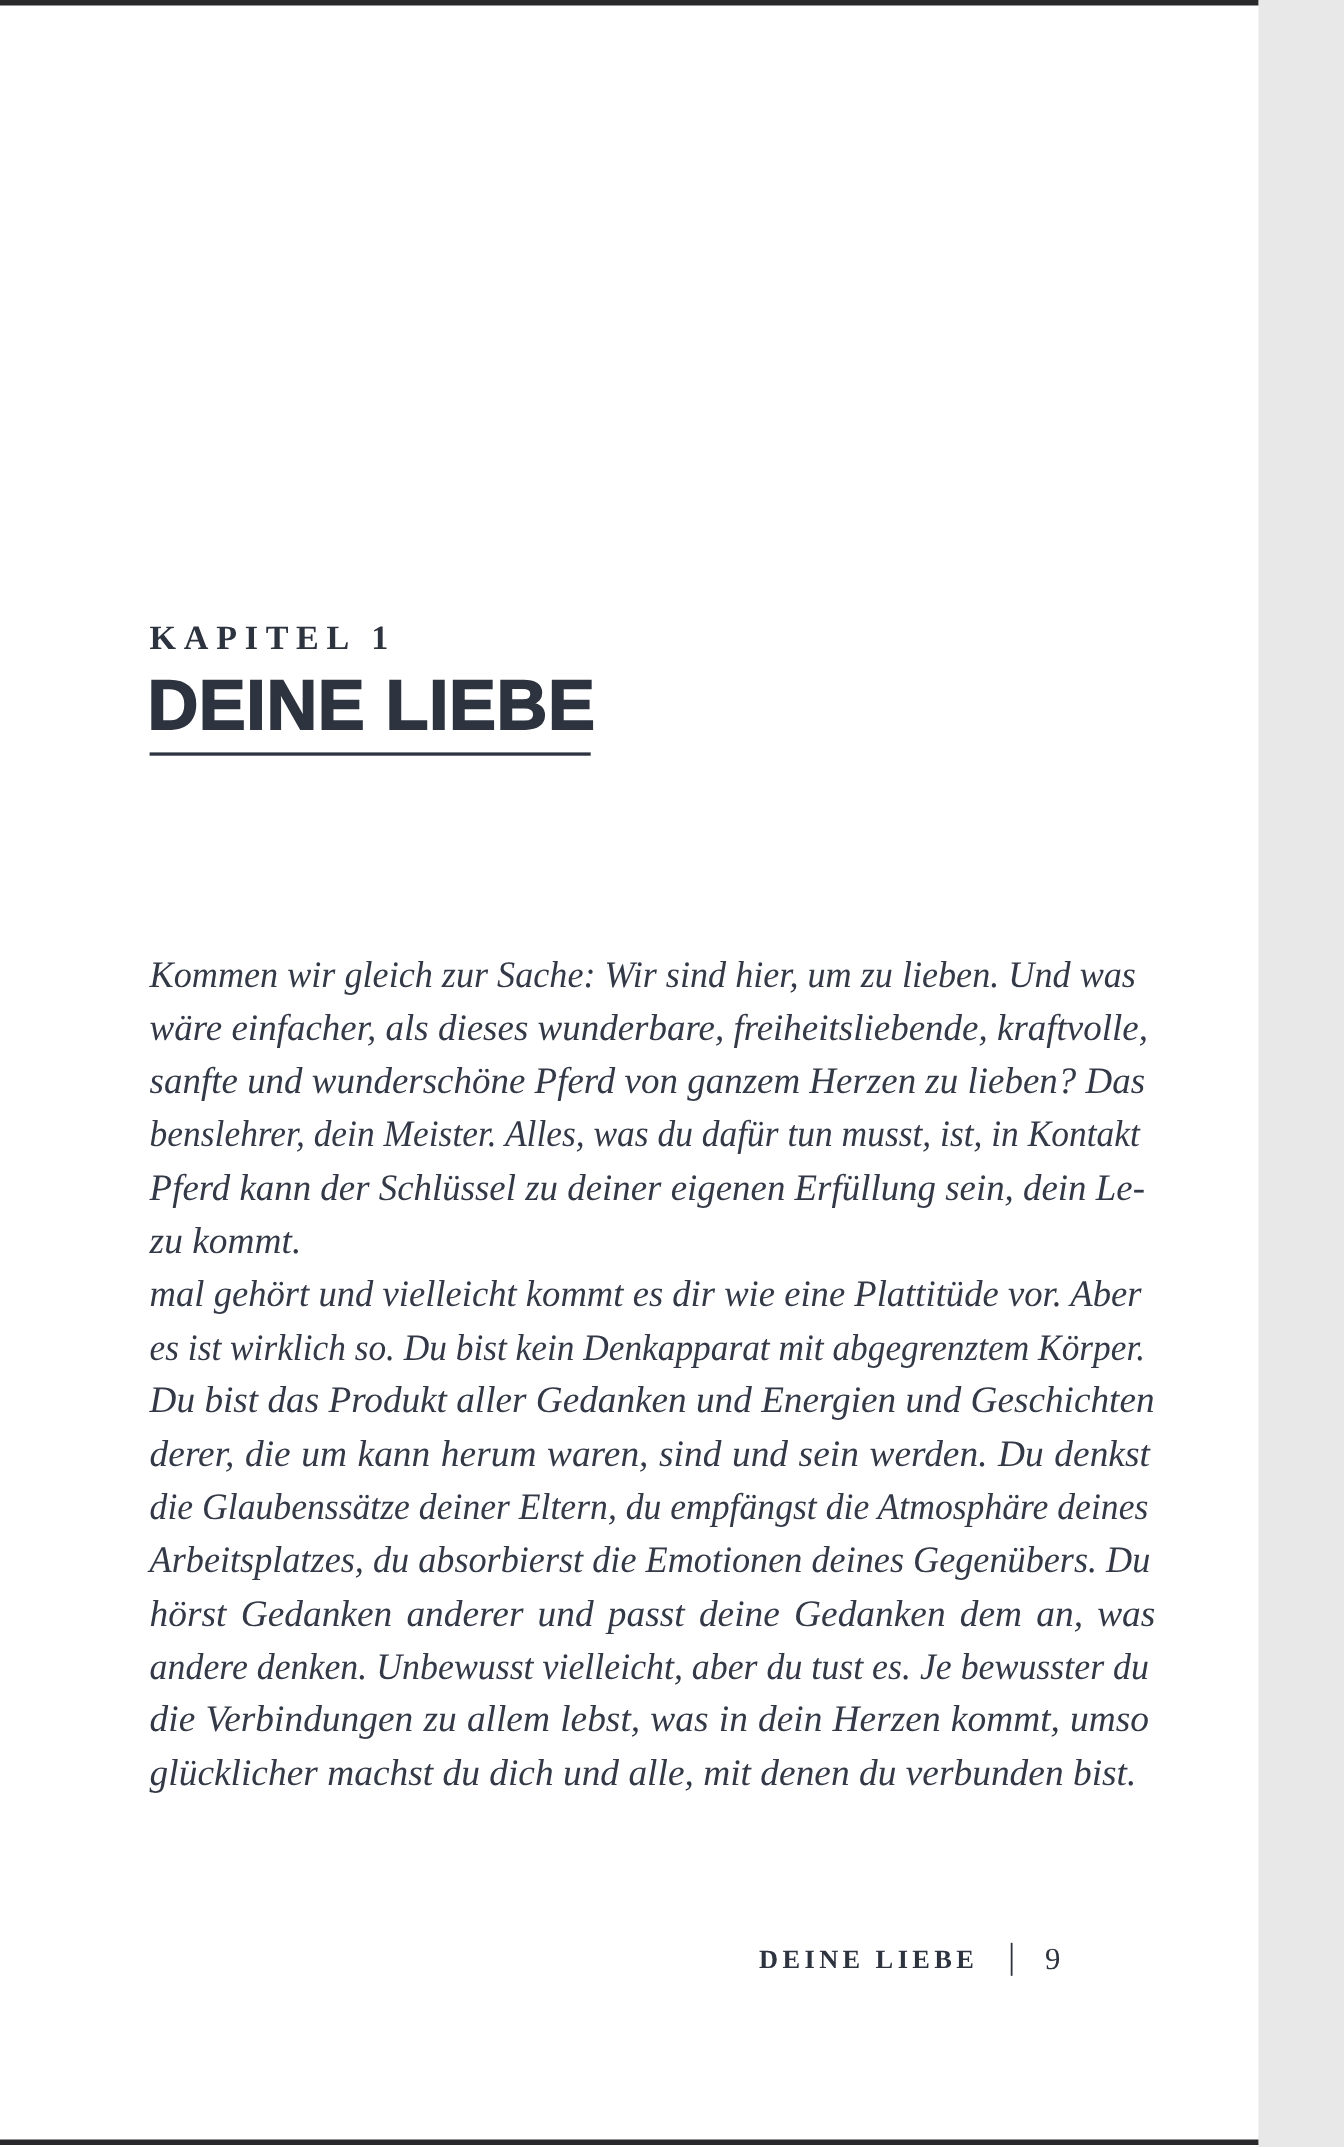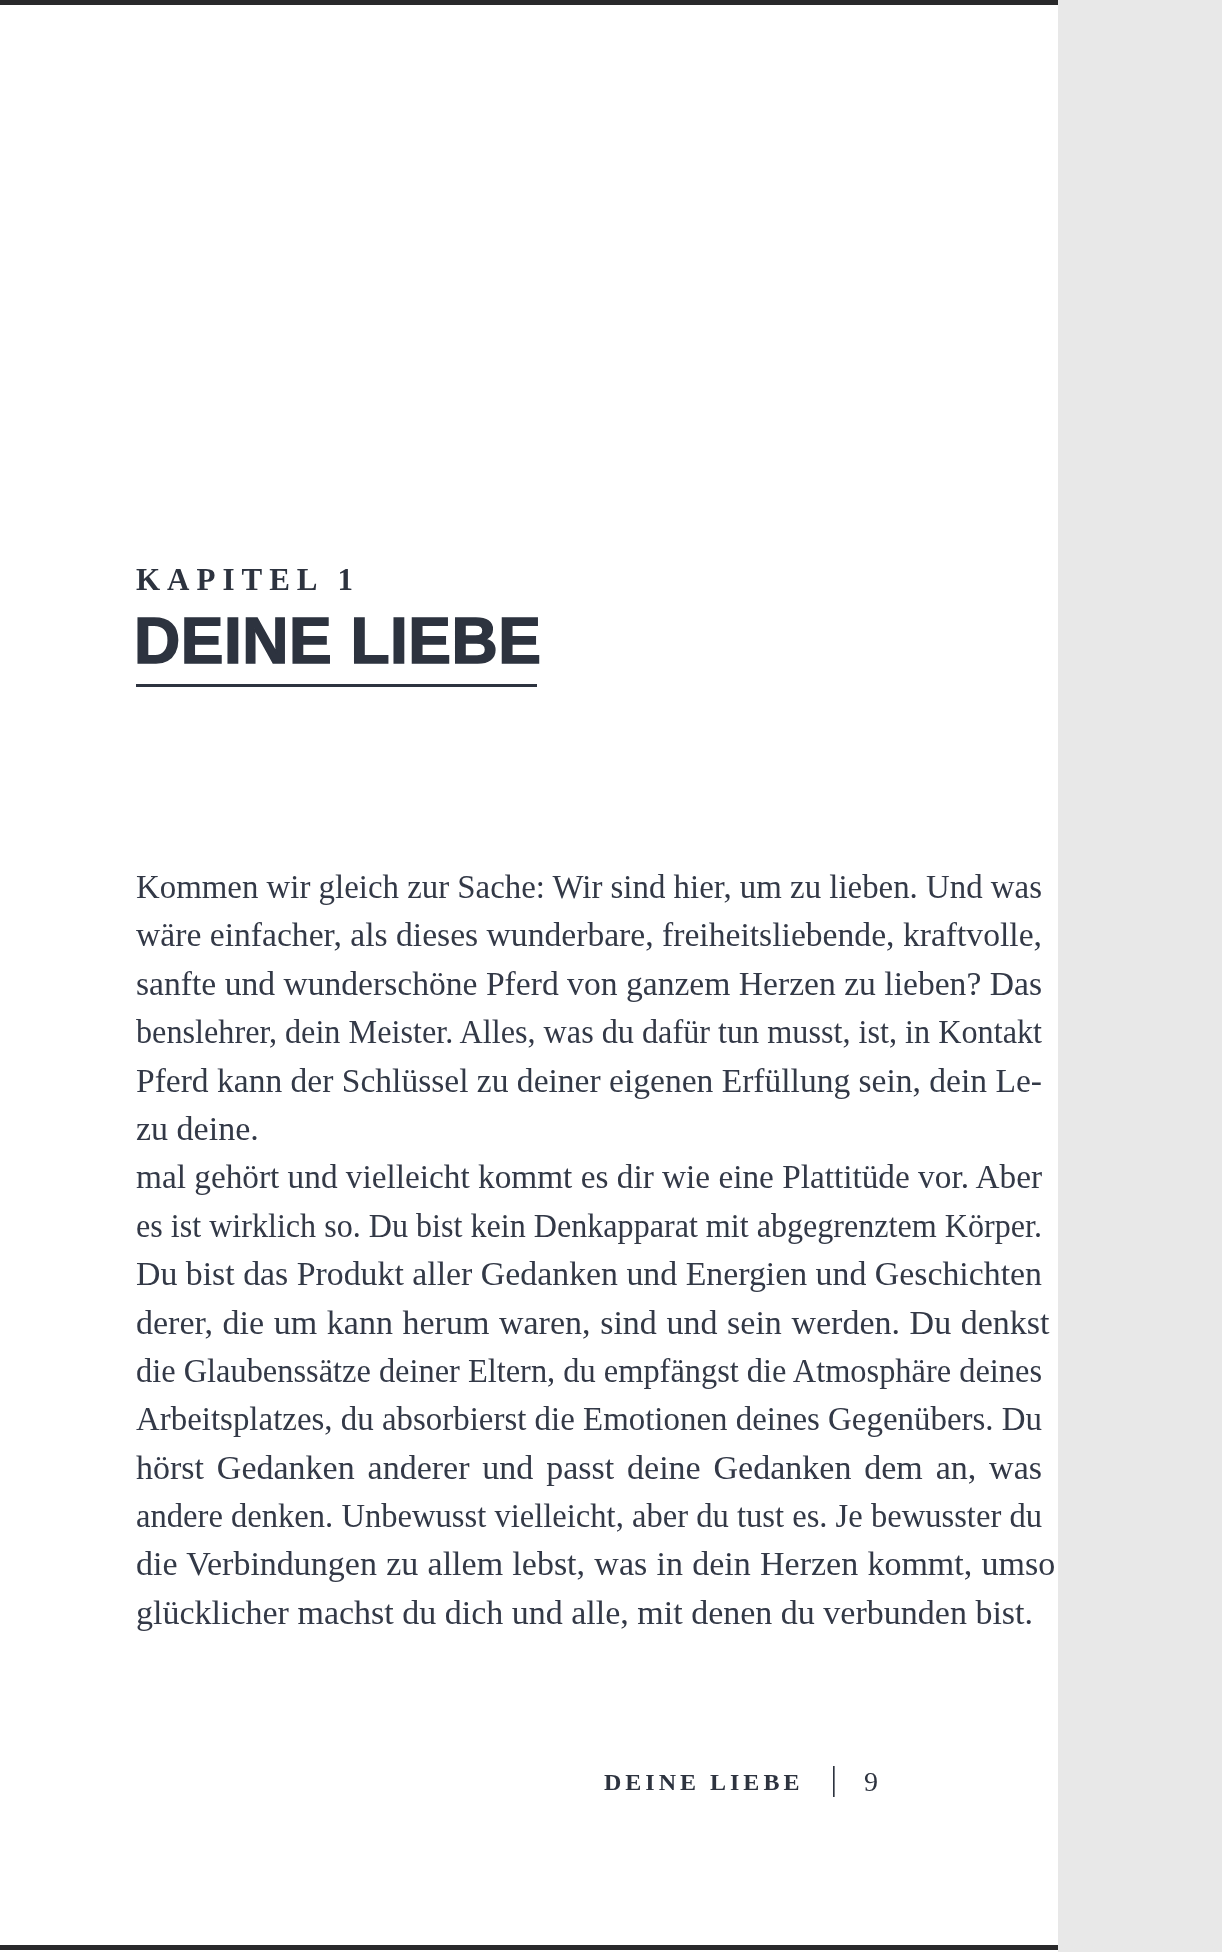--- a/index.html
+++ b/index.html
@@ -2,21 +2,21 @@
 <html style="--heading: #2d333f; --body_text: #333947; --rule: #2d333f; --edge_bar: #29292b; --background: #ffffff;"><head>
 <meta charset="utf-8">
 <style>
   :root{
     --heading:#2d333f; --body_text:#333947; --edge_bar:#29292b;
     --background:#ffffff; --rule:#2d333f;
   }
   html,body{margin:0;padding:0;}
   body{background:#e8e8e8;}
   .page{
-    position:relative; width:1058px; height:1952px;
+    position:relative; width:1144px; height:1952px;
     background:var(--background); overflow:hidden;
     font-family:"Liberation Serif","DejaVu Serif",serif;
   }
   .edge-bar{position:absolute; left:0; width:1222px; height:5px; background:var(--edge_bar);}
   .edge-bar.top{top:0;}
   .edge-bar.bottom{bottom:2px;}
   .kicker{
     position:absolute; left:136px; top:562px;
     font-size:31px; line-height:36px; font-weight:bold;
     letter-spacing:7px; color:var(--heading);
@@ -25,21 +25,21 @@
     position:absolute; left:134px; top:605px; margin:0;
     font-family:"Liberation Sans","DejaVu Sans",sans-serif;
     font-size:64px; line-height:72px; font-weight:900; letter-spacing:0.5px;
     color:var(--heading); -webkit-text-stroke:1.6px var(--heading);
   }
   .rule{position:absolute; left:136px; top:684px; width:401px; height:3px; background:var(--rule);}
   .body{
     position:absolute; left:136px; top:863px; width:906px;
     font-size:34px; color:var(--body_text);
   }
-  .bodyline{height:48.4px; line-height:48.4px; overflow:visible;}
+  .bodyline{height:48.4px; line-height:48.4px; overflow:visible;font-style:italic;}
   .linetext{display:inline-block; white-space:nowrap; transform-origin:0 50%;}
   .linetext.indented{margin-left:45px;}
   .footer{
     position:absolute; right:180px; top:1765px;
     display:flex; align-items:center; gap:27px;
     color:var(--heading);
   }
   .running-title{
     font-size:24px; line-height:30px; font-weight:bold; letter-spacing:4px;
   }
@@ -60,21 +60,21 @@
   <h1 class="title">DEINE LIEBE</h1>
 
   <div class="rule"></div>
 
   <div class="body" id="body-text">
       <div class="bodyline"><span class="linetext" style="transform: scaleX(0.966835);">Kommen wir gleich zur Sache: Wir sind hier, um zu lieben. Und was</span></div>
       <div class="bodyline"><span class="linetext" style="transform: scaleX(0.988847);">wäre einfacher, als dieses wunderbare, freiheitsliebende, kraftvolle,</span></div>
       <div class="bodyline"><span class="linetext" style="transform: scaleX(0.988307);">sanfte und wunderschöne Pferd von ganzem Herzen zu lieben? Das</span></div>
       <div class="bodyline"><span class="linetext" style="transform: scaleX(0.947528);">benslehrer, dein Meister. Alles, was du dafür tun musst, ist, in Kontakt</span></div>
       <div class="bodyline"><span class="linetext" style="transform: scaleX(0.986223);">Pferd kann der Schlüssel zu deiner eigenen Erfüllung sein, dein Le-</span></div>
-      <div class="bodyline"><span class="linetext">zu deine.</span></div>
+      <div class="bodyline"><span class="linetext">zu kommt.</span></div>
       <div class="bodyline"><span class="linetext" style="transform: scaleX(0.979079);">mal gehört und vielleicht kommt es dir wie eine Plattitüde vor. Aber</span></div>
       <div class="bodyline"><span class="linetext" style="transform: scaleX(0.944426);">es ist wirklich so. Du bist kein Denkapparat mit abgegrenztem Körper.</span></div>
       <div class="bodyline"><span class="linetext" style="transform: scaleX(0.995006);">Du bist das Produkt aller Gedanken und Energien und Geschichten</span></div>
       <div class="bodyline"><span class="linetext" style="word-spacing: 1.11506px;">derer, die um kann herum waren, sind und sein werden. Du denkst</span></div>
       <div class="bodyline"><span class="linetext" style="transform: scaleX(0.952916);">die Glaubenssätze deiner Eltern, du empfängst die Atmosphäre deines</span></div>
       <div class="bodyline"><span class="linetext" style="transform: scaleX(0.968256);">Arbeitsplatzes, du absorbierst die Emotionen deines Gegenübers. Du</span></div>
       <div class="bodyline"><span class="linetext" style="word-spacing: 4.36632px;">hörst Gedanken anderer und passt deine Gedanken dem an, was</span></div>
       <div class="bodyline"><span class="linetext" style="transform: scaleX(0.958588);">andere denken. Unbewusst vielleicht, aber du tust es. Je bewusster du</span></div>
       <div class="bodyline"><span class="linetext" style="word-spacing: 0.76875px;">die Verbindungen zu allem lebst, was in dein Herzen kommt, umso</span></div>
       <div class="bodyline"><span class="linetext">glücklicher machst du dich und alle, mit denen du verbunden bist.</span></div>

